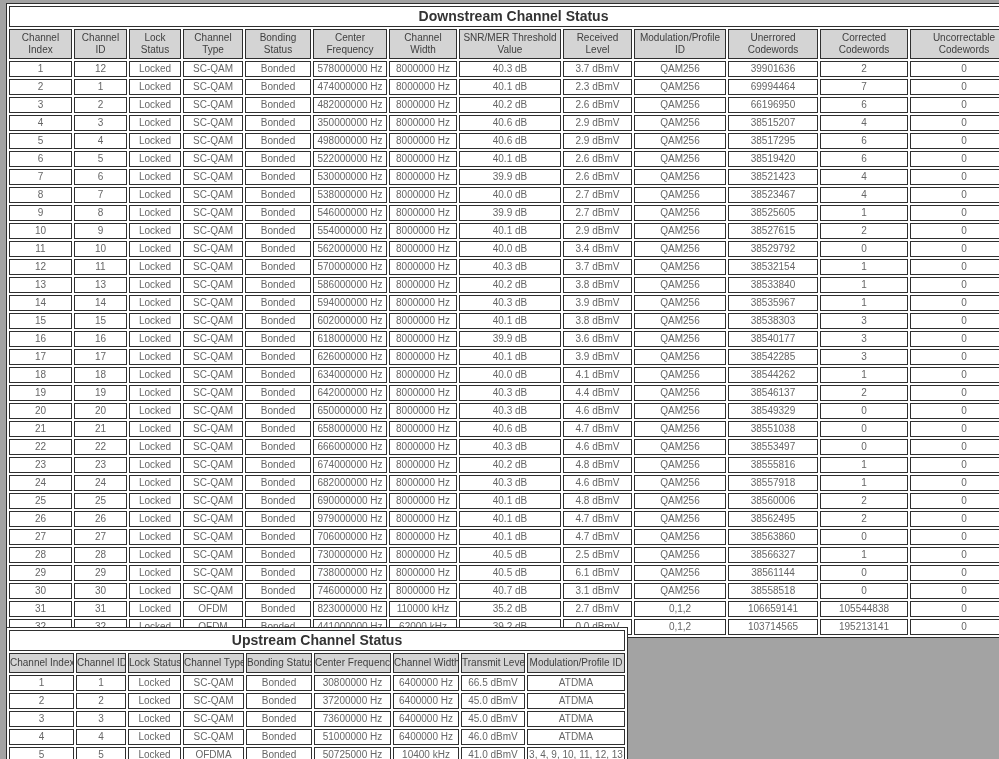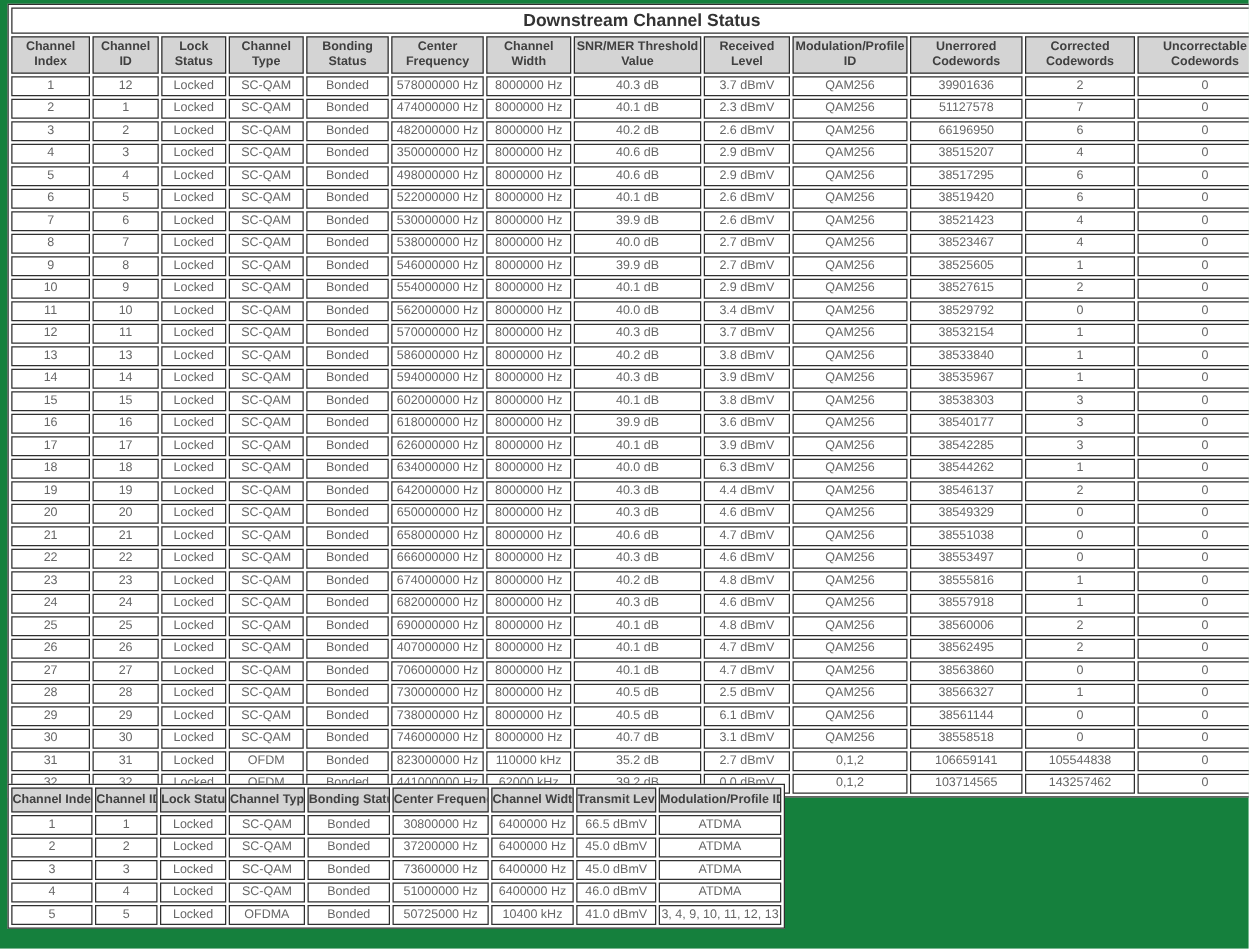--- a/index.html
+++ b/index.html
@@ -5,21 +5,21 @@
   :root {
     --border: #2f2f2f;
     --hbg: #d4d4d4;
     --htext: #404040;
     --ctext: #666666;
     --title: #333333;
   }
   * { box-sizing: border-box; }
   html, body { margin: 0; padding: 0; background: #ffffff; }
   body { font-family: "Liberation Sans", sans-serif; }
-  .page { position: relative; width: 999px; height: 759px; background: #15803d; padding-left: 14px; }
+  .page { position: relative; width: 999px; height: 759px; background: #a3a3a3; padding-left: 14px; }
 
   table.status-table {
     position: absolute;
     border-collapse: separate;
     border-spacing: 2px;
     table-layout: fixed;
     background: #ffffff;
     border: 1px solid var(--border);
   }
   #downstream-table { left: 6px; top: 3px; width: 987px; }
@@ -37,21 +37,21 @@
     font-size: 14px;
     font-weight: bold;
     height: 19px;
     line-height: 17px;
     padding: 1px 0;
   }
   .col-head th {
     background: var(--hbg);
     color: var(--htext);
     font-size: 10px;
-    font-weight: bold;
+    font-weight: normal;
     line-height: 12px;
     padding: 2px 1px;
   }
   #upstream-table .col-head th {
     white-space: nowrap;
     padding: 3px 0;
   }
   .status-table td {
     background: #ffffff;
     color: var(--ctext);
@@ -123,21 +123,21 @@
           <td>2</td>
           <td>1</td>
           <td>Locked</td>
           <td>SC-QAM</td>
           <td>Bonded</td>
           <td>474000000 Hz</td>
           <td>8000000 Hz</td>
           <td>40.1 dB</td>
           <td>2.3 dBmV</td>
           <td>QAM256</td>
-          <td>51127578</td>
+          <td>69994464</td>
           <td>7</td>
           <td>0</td>
         </tr>
         <tr>
           <td>3</td>
           <td>2</td>
           <td>Locked</td>
           <td>SC-QAM</td>
           <td>Bonded</td>
           <td>482000000 Hz</td>
@@ -361,21 +361,21 @@
         </tr>
         <tr>
           <td>18</td>
           <td>18</td>
           <td>Locked</td>
           <td>SC-QAM</td>
           <td>Bonded</td>
           <td>634000000 Hz</td>
           <td>8000000 Hz</td>
           <td>40.0 dB</td>
-          <td>6.3 dBmV</td>
+          <td>4.1 dBmV</td>
           <td>QAM256</td>
           <td>38544262</td>
           <td>1</td>
           <td>0</td>
         </tr>
         <tr>
           <td>19</td>
           <td>19</td>
           <td>Locked</td>
           <td>SC-QAM</td>
@@ -478,21 +478,21 @@
           <td>38560006</td>
           <td>2</td>
           <td>0</td>
         </tr>
         <tr>
           <td>26</td>
           <td>26</td>
           <td>Locked</td>
           <td>SC-QAM</td>
           <td>Bonded</td>
-          <td>407000000 Hz</td>
+          <td>979000000 Hz</td>
           <td>8000000 Hz</td>
           <td>40.1 dB</td>
           <td>4.7 dBmV</td>
           <td>QAM256</td>
           <td>38562495</td>
           <td>2</td>
           <td>0</td>
         </tr>
         <tr>
           <td>27</td>
@@ -574,39 +574,42 @@
           <td>32</td>
           <td>Locked</td>
           <td>OFDM</td>
           <td>Bonded</td>
           <td>441000000 Hz</td>
           <td>62000 kHz</td>
           <td>39.2 dB</td>
           <td>0.0 dBmV</td>
           <td>0,1,2</td>
           <td>103714565</td>
-          <td>143257462</td>
+          <td>195213141</td>
           <td>0</td>
         </tr>
       </tbody>
   </table>
 
   <table id="upstream-table" class="status-table">
     <colgroup>
       <col style="width:65px">
         <col style="width:50px">
         <col style="width:53px">
       <col style="width:61px">
         <col style="width:66px">
         <col style="width:77px">
       <col style="width:66px">
         <col style="width:64px">
         <col style="width:98px">
     </colgroup>
     <thead>
+      <tr>
+        <th class="tbl-title" colspan="9">Upstream Channel Status</th>
+      </tr>
       <tr class="col-head">
           <th>Channel Index</th>
           <th>Channel ID</th>
           <th>Lock Status</th>
           <th>Channel Type</th>
           <th>Bonding Status</th>
           <th>Center Frequency</th>
           <th>Channel Width</th>
           <th>Transmit Level</th>
           <th>Modulation/Profile ID</th>

